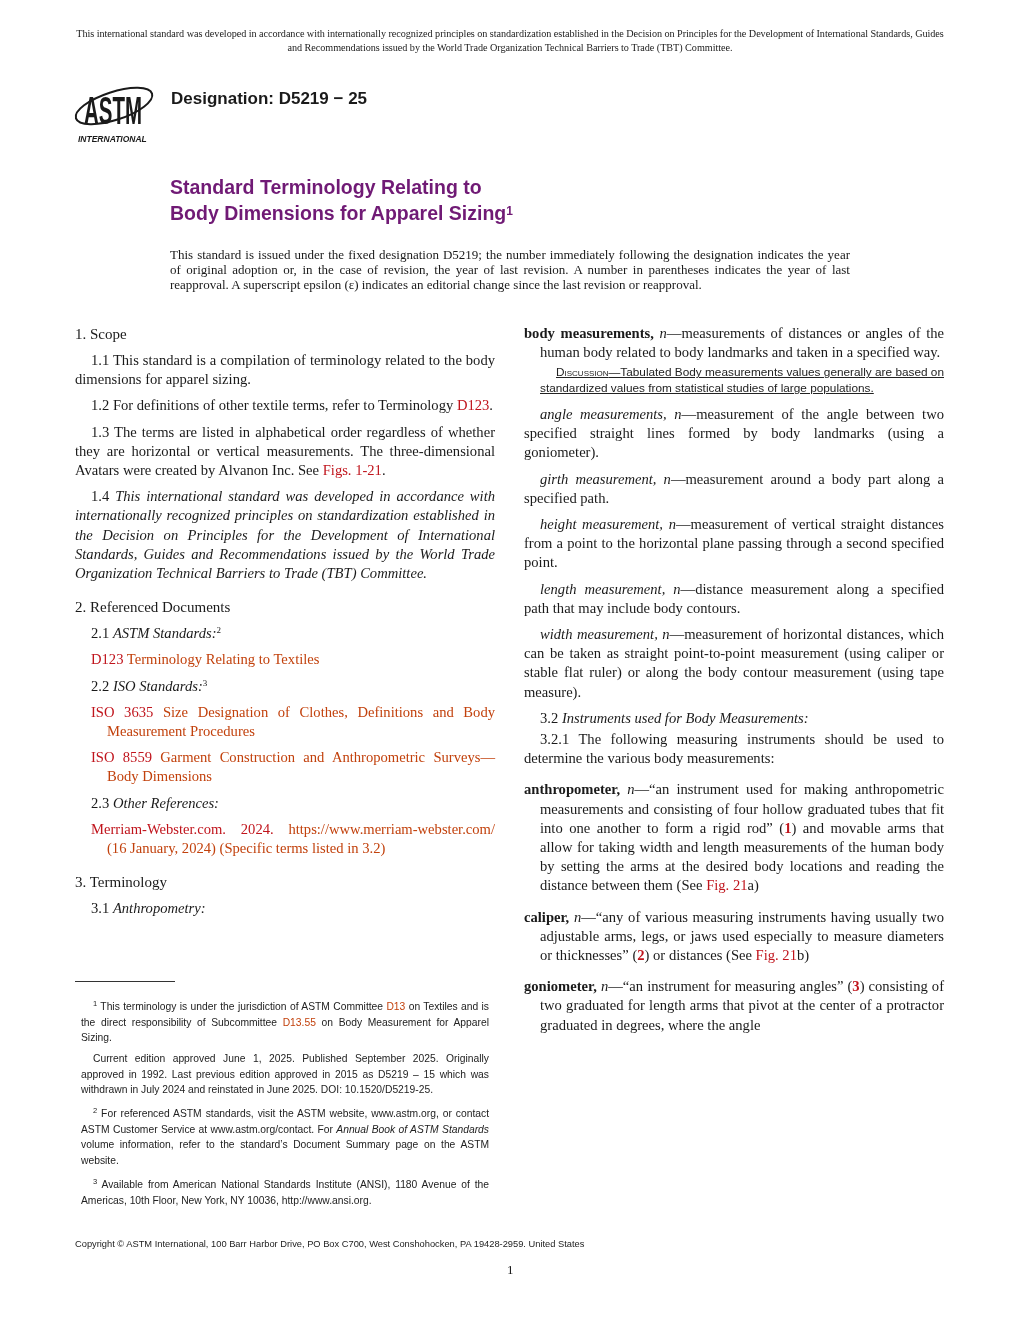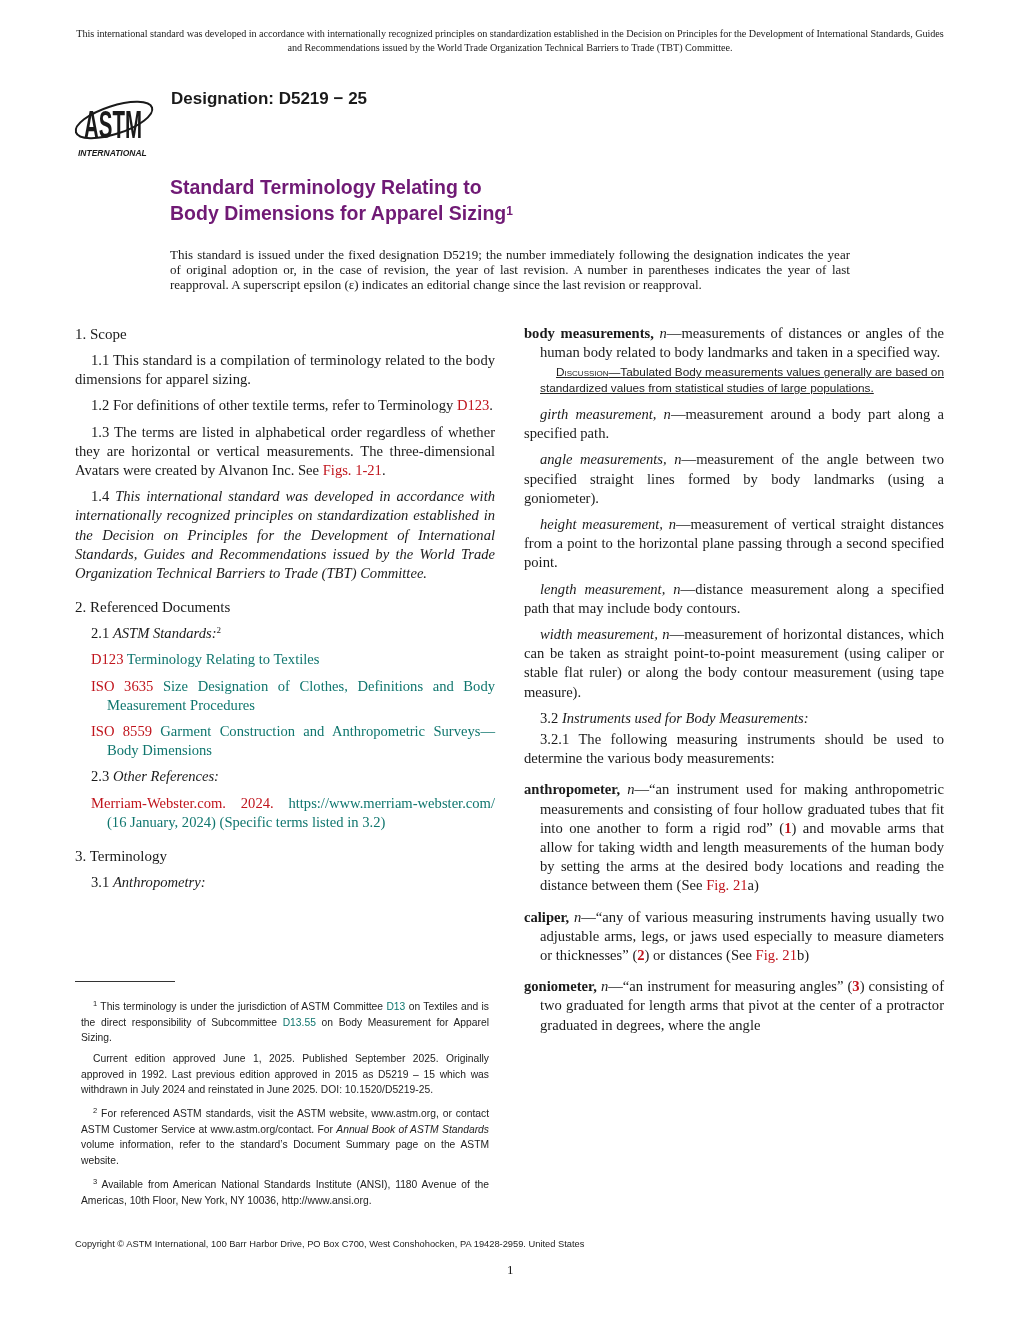--- a/index.html
+++ b/index.html
@@ -1,20 +1,20 @@
 <!DOCTYPE html>
 <html><head>
 <meta charset="utf-8">
 <style>
   html, body { margin:0; padding:0; background:#ffffff; }
   body { width:1020px; height:1320px; position:relative; overflow:hidden; color:#1a1a1a; font-family:"Liberation Serif", serif; }
   .red { color:#c0141c; }
-  .blue { color:#0f766e; }
+  .blue { color:#c2410c; }
   .banner { position:absolute; left:70px; top:27px; width:880px; text-align:center; font-family:"Liberation Serif", serif; font-size:10.2px; line-height:13.5px; letter-spacing:-0.05px; }
-  .logo { position:absolute; left:72px; top:90px; width:88px; height:68px;text-align:right; }
+  .logo { position:absolute; left:72px; top:76px; width:88px; height:68px;text-align:right; }
   .designation { position:absolute; left:171px; top:89px; font-family:"Liberation Sans", sans-serif; font-size:17px; font-weight:bold; color:#1a1a1a; }
   .title { position:absolute; left:170px; top:175px; font-family:"Liberation Sans", sans-serif; font-weight:bold; font-size:19.5px; line-height:25.5px; color:#701a75; }
   .title sup { font-size:12px; vertical-align:top; position:relative; top:-2px; }
   .issued { position:absolute; left:170px; top:247px; width:680px; font-family:"Liberation Serif", serif; font-size:13px; line-height:15px; text-align:justify; }
   .col { position:absolute; top:324px; width:420px; font-size:14.6px; line-height:19.2px; }
   .col.left { left:75px; }
   .col.right { left:524px; }
   .col p { margin:0 0 7px 0; text-align:justify; }
   .col .ind { text-indent:16px; }
   h2 { font-size:15px; font-weight:normal; margin:0 0 7px 0; line-height:20px; }
@@ -56,20 +56,21 @@
 <div class="col left">
   <h2>1.  Scope</h2>
   <p class="ind">1.1  This standard is a compilation of terminology related to the body dimensions for apparel sizing.</p>
   <p class="ind"><span>1.2  For definitions of other textile terms, refer to Terminology </span><span class="red">D123</span><span>.</span></p>
   <p class="ind"><span>1.3  The terms are listed in alphabetical order regardless of whether they are horizontal or vertical measurements. The three-dimensional Avatars were created by Alvanon Inc. See </span><span class="red">Figs. 1-21</span><span>.</span></p>
   <p class="ind"><span>1.4 </span><i>This international standard was developed in accordance with internationally recognized principles on standardization established in the Decision on Principles for the Development of International Standards, Guides and Recommendations issued by the World Trade Organization Technical Barriers to Trade (TBT) Committee.</i></p>
 
   <h2 style="margin-top:14px">2.  Referenced Documents</h2>
   <p class="refhead"><span>2.1 </span><i>ASTM Standards:</i><sup class="s">2</sup></p>
   <p class="ref" style="padding-left:32px;text-indent:-16px"><span class="red">D123</span><span class="blue"> Terminology Relating to Textiles</span></p>
+  <p class="refhead"><span>2.2 </span><i>ISO Standards:</i><sup class="s">3</sup></p>
   <p class="ref" style="padding-left:32px;text-indent:-16px"><span class="red">ISO 3635</span><span class="blue"> Size Designation of Clothes, Definitions and Body Measurement Procedures</span></p>
   <p class="ref" style="padding-left:32px;text-indent:-16px"><span class="red">ISO 8559</span><span class="blue"> Garment Construction and Anthropometric Surveys—Body Dimensions</span></p>
   <p class="refhead"><span>2.3 </span><i>Other References:</i></p>
   <p class="ref" style="padding-left:32px;text-indent:-16px"><span class="red">Merriam-Webster.com. 2024.</span><span class="blue"> https://www.merriam-webster.com/ (16 January, 2024) (Specific terms listed in 3.2)</span></p>
 
   <h2 style="margin-top:14px">3.  Terminology</h2>
   <p class="refhead"><span>3.1 </span><i>Anthropometry:</i></p>
 </div>
 
 <div class="fnrule"></div>
@@ -77,22 +78,22 @@
   <p><sup>1</sup><span> This terminology is under the jurisdiction of ASTM Committee </span><span class="blue">D13</span><span> on Textiles and is the direct responsibility of Subcommittee </span><span class="blue">D13.55</span><span> on Body Measurement for Apparel Sizing.</span></p>
   <p>Current edition approved June 1, 2025. Published September 2025. Originally approved in 1992. Last previous edition approved in 2015 as D5219 – 15 which was withdrawn in July 2024 and reinstated in June 2025. DOI: 10.1520/D5219-25.</p>
   <p><sup>2</sup><span> For referenced ASTM standards, visit the ASTM website, www.astm.org, or contact ASTM Customer Service at www.astm.org/contact. For </span><i>Annual Book of ASTM Standards</i><span> volume information, refer to the standard’s Document Summary page on the ASTM website.</span></p>
   <p><sup>3</sup><span> Available from American National Standards Institute (ANSI), 1180 Avenue of the Americas, 10th Floor, New York, NY 10036, http://www.ansi.org.</span></p>
 </div>
 
 <div class="col right">
   <p class="hang"><b>body measurements,</b><i> n</i><span>—measurements of distances or angles of the human body related to body landmarks and taken in a specified way.</span></p>
   <p class="disc"><span style="padding-left:16px" class="sc">Discussion</span><span>—Tabulated Body measurements values generally are based on standardized values from statistical studies of large populations.</span></p>
 
+  <p class="ind"><i>angle measurements,</i><i> n</i><span>—measurement of the angle between two specified straight lines formed by body landmarks (using a goniometer).</span></p>
   <p class="ind"><i>girth measurement,</i><i> n</i><span>—measurement around a body part along a specified path.</span></p>
-  <p class="ind"><i>angle measurements,</i><i> n</i><span>—measurement of the angle between two specified straight lines formed by body landmarks (using a goniometer).</span></p>
   <p class="ind"><i>height measurement,</i><i> n</i><span>—measurement of vertical straight distances from a point to the horizontal plane passing through a second specified point.</span></p>
   <p class="ind"><i>length measurement,</i><i> n</i><span>—distance measurement along a specified path that may include body contours.</span></p>
   <p class="ind"><i>width measurement,</i><i> n</i><span>—measurement of horizontal distances, which can be taken as straight point-to-point measurement (using caliper or stable flat ruler) or along the body contour measurement (using tape measure).</span></p>
 
   <p class="ind" style="margin-bottom:2px"><span>3.2 </span><i>Instruments used for Body Measurements:</i></p>
   <p class="ind" style="margin-bottom:12px">3.2.1  The following measuring instruments should be used to determine the various body measurements:</p>
 
   <p class="hang" style="margin-bottom:12px"><b>anthropometer,</b><i> n</i><span>—“an instrument used for making anthropometric measurements and consisting of four hollow graduated tubes that fit into one another to form a rigid rod” (</span><b class="red">1</b><span>) and movable arms that allow for taking width and length measurements of the human body by setting the arms at the desired body locations and reading the distance between them (See </span><span class="red">Fig. 21</span><span>a)</span></p>
 
   <p class="hang" style="margin-bottom:12px"><b>caliper,</b><i> n</i><span>—“any of various measuring instruments having usually two adjustable arms, legs, or jaws used especially to measure diameters or thicknesses” (</span><b class="red">2</b><span>) or distances (See </span><span class="red">Fig. 21</span><span>b)</span></p>

